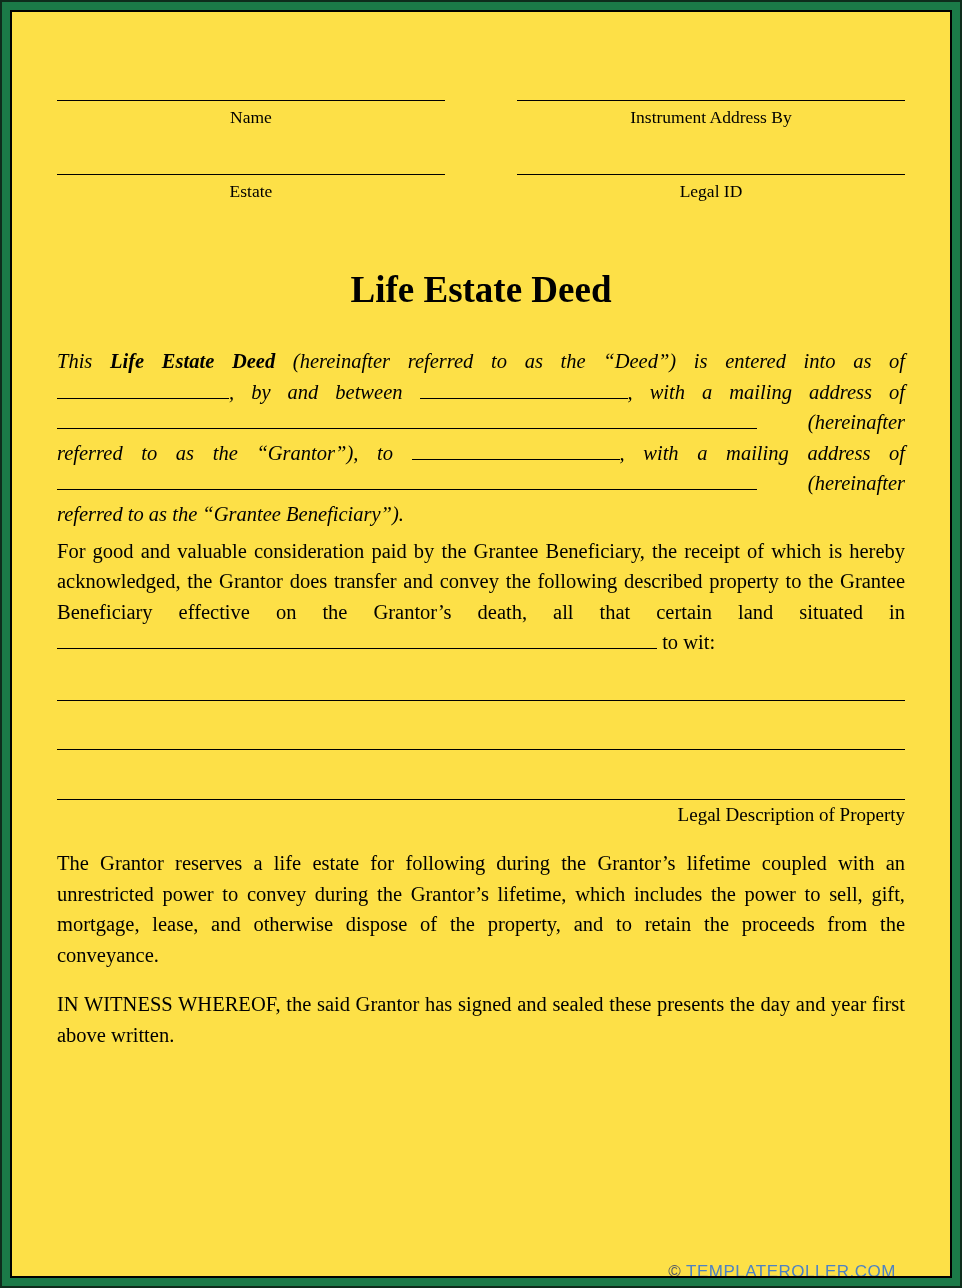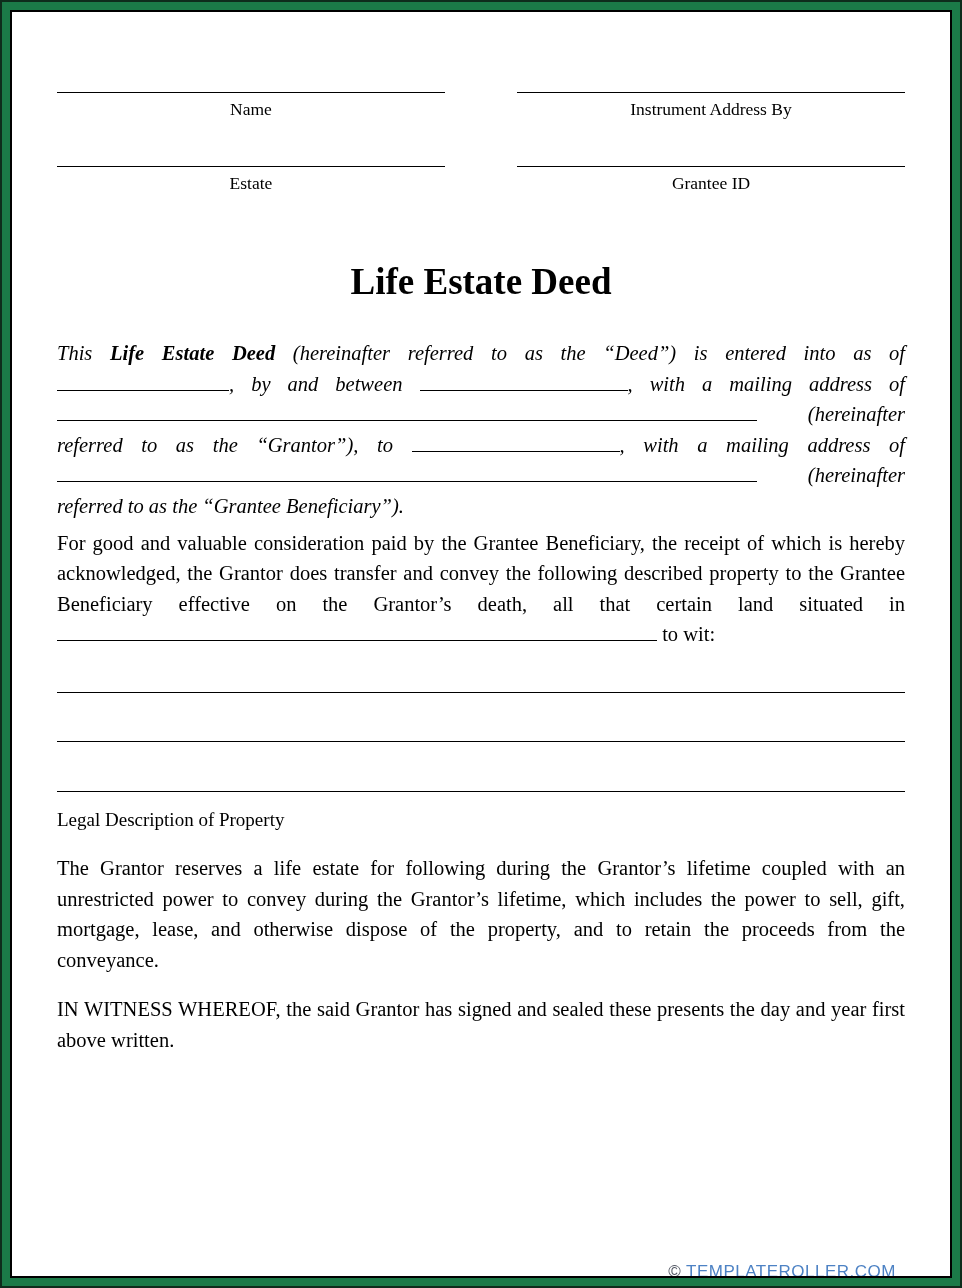--- a/index.html
+++ b/index.html
@@ -22,24 +22,24 @@
   }
   .frame-green {
     width: 100%;
     height: 100%;
     border: 8.5px solid var(--frame-green);
   }
   .inner {
     width: 100%;
     height: 100%;
     border: 2px solid var(--frame-inner);
-    background: #ffffff;
+    background: #fde047;
     overflow: hidden;
     position: relative;
-    padding: 8px 45px;
+    padding: 16px 45px;
   }
 
   
   .header-row {
     display: flex;
     justify-content: space-between;
   }
   .header-row.row-1 { margin-top: 72px; }
   .header-row.row-2 { margin-top: 45px; }
   .header-col { width: 388px; }
@@ -80,24 +80,24 @@
     border-bottom: 1.5px solid #000;
     height: 1.02em;
     vertical-align: baseline;
   }
 
   
   .rule { border-bottom: 1.5px solid #000; }
   .rule-1 { height: 43px; }
   .rule-2, .rule-3 { height: 49.5px; }
   .caption {
-    text-align: left;
+    text-align: right;
     font-size: 19px;
     line-height: 24px;
-    margin-top: 16px;
+    margin-top: 3px;
   }
 
   
   .footer {
     position: absolute;
     top: 1250px;
     right: 54px;
     white-space: nowrap;
     font-family: "Liberation Sans", sans-serif;
     font-size: 17px;
@@ -128,21 +128,21 @@
         </div>
       </div>
 
       <div class="header-row row-2">
         <div class="header-col">
           <div class="sig-line"></div>
           <div class="field-label">Estate</div>
         </div>
         <div class="header-col">
           <div class="sig-line"></div>
-          <div class="field-label">Grantee ID</div>
+          <div class="field-label">Legal ID</div>
         </div>
       </div>
 
       <h1 class="doc-title">Life Estate Deed</h1>
 
       <p class="para" id="p-intro"><span>This </span><b>Life Estate Deed</b><span> (hereinafter referred to as the “Deed”) is entered into as of </span><span class="blank" style="width: 172px;"></span><span>, by and between </span><span class="blank" style="width: 208px;"></span><span>, with a mailing address of </span><span class="blank" style="width: 700px;"></span><span> (hereinafter referred to as the “Grantor”), to </span><span class="blank" style="width: 208px;"></span><span>, with a mailing address of </span><span class="blank" style="width: 700px;"></span><span> (hereinafter referred to as the “Grantee Beneficiary”).</span></p>
 
       <p class="para" id="p-consideration"><span>For good and valuable consideration paid by the Grantee Beneficiary, the receipt of which is hereby acknowledged, the Grantor does transfer and convey the following described property to the Grantee Beneficiary effective on the Grantor’s death, all that certain land situated in </span><span class="blank" style="width: 600px;"></span><span> to wit:</span></p>
 
       <div>

